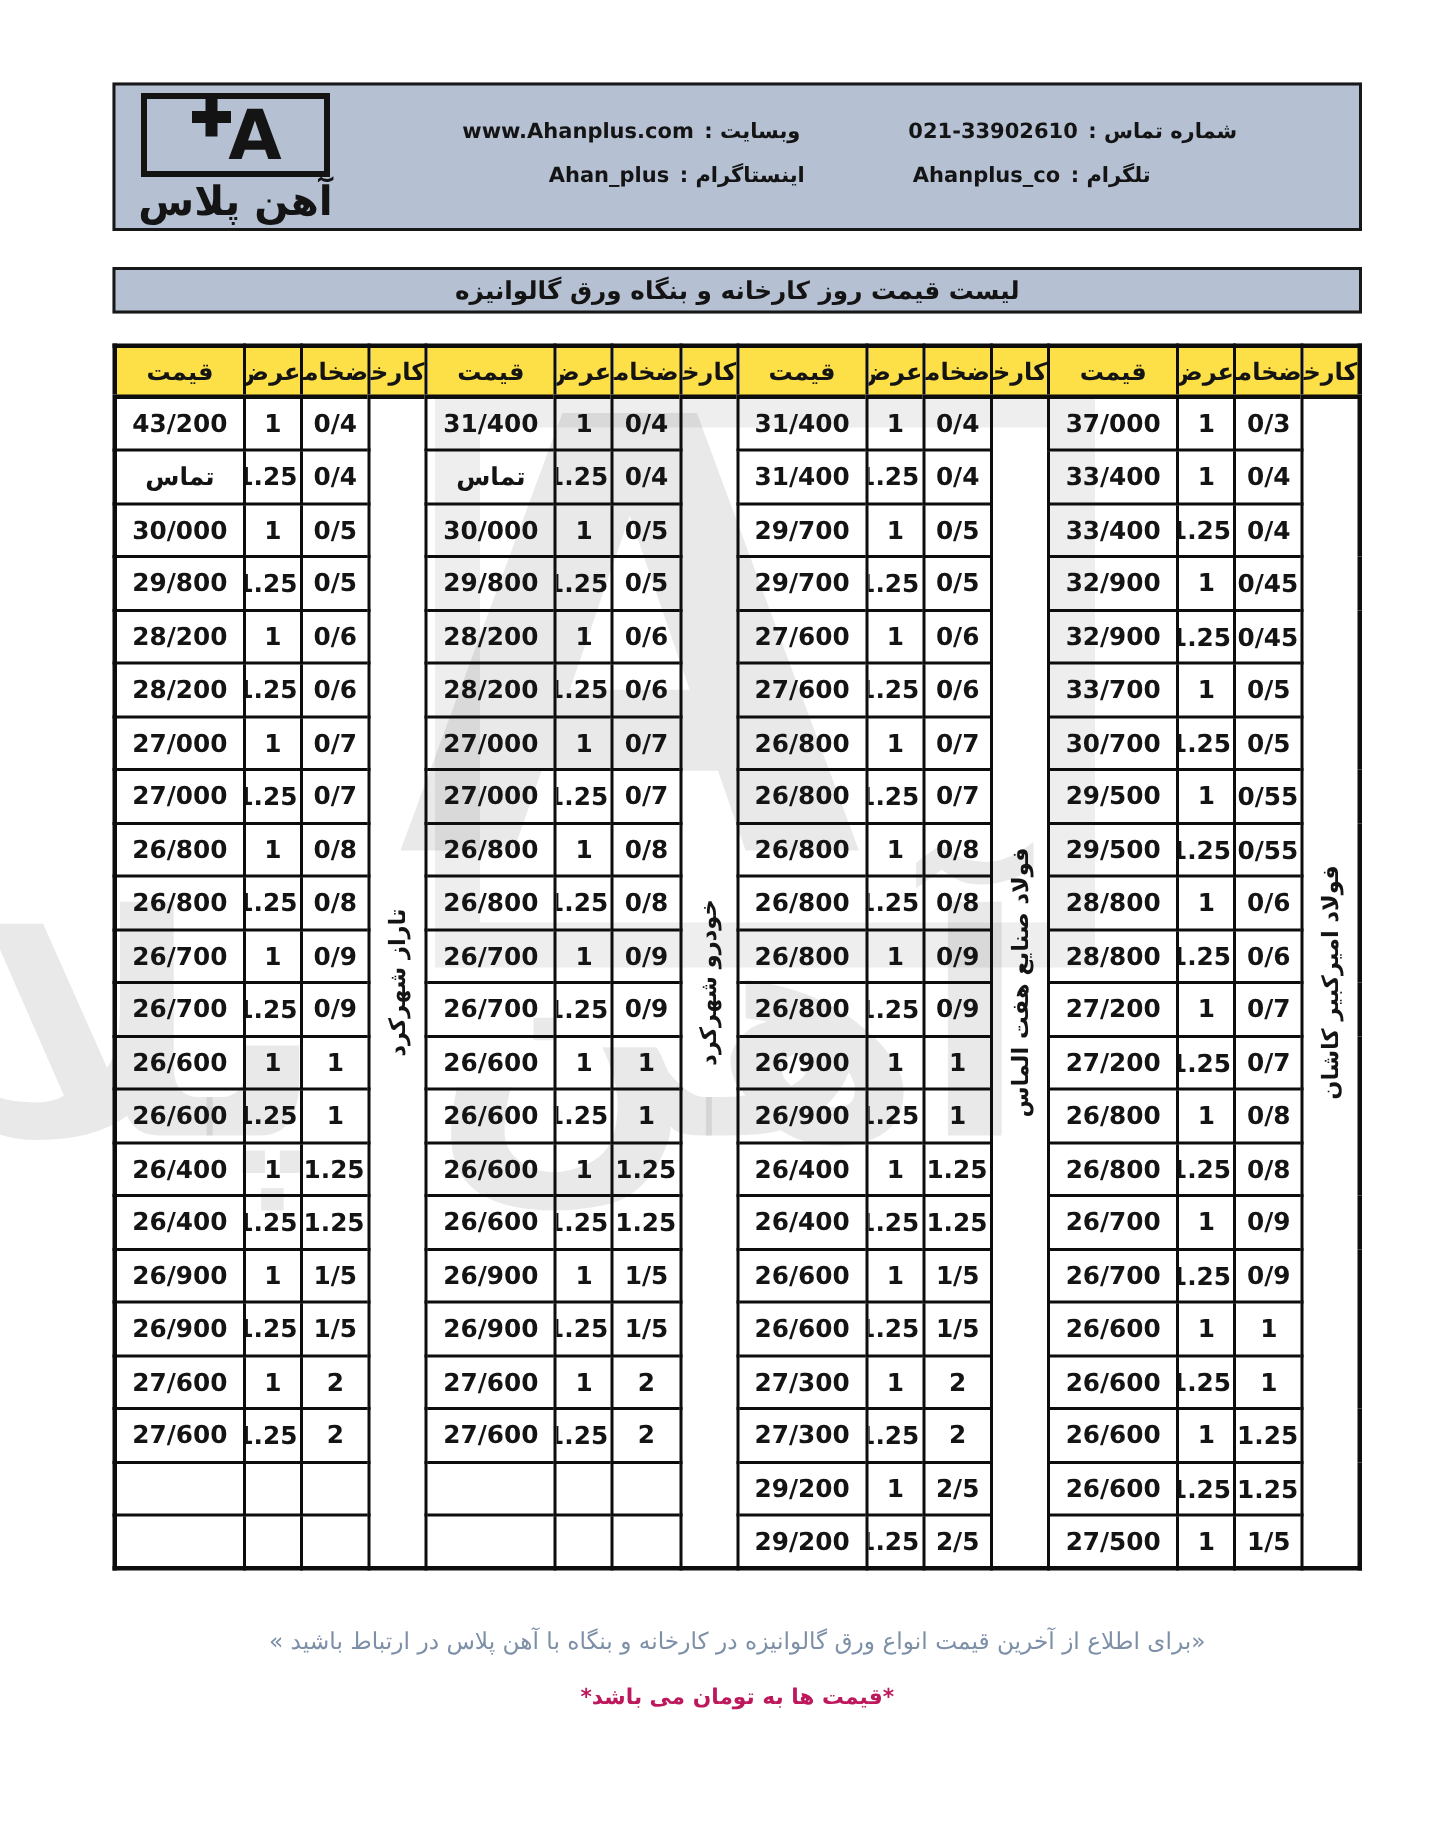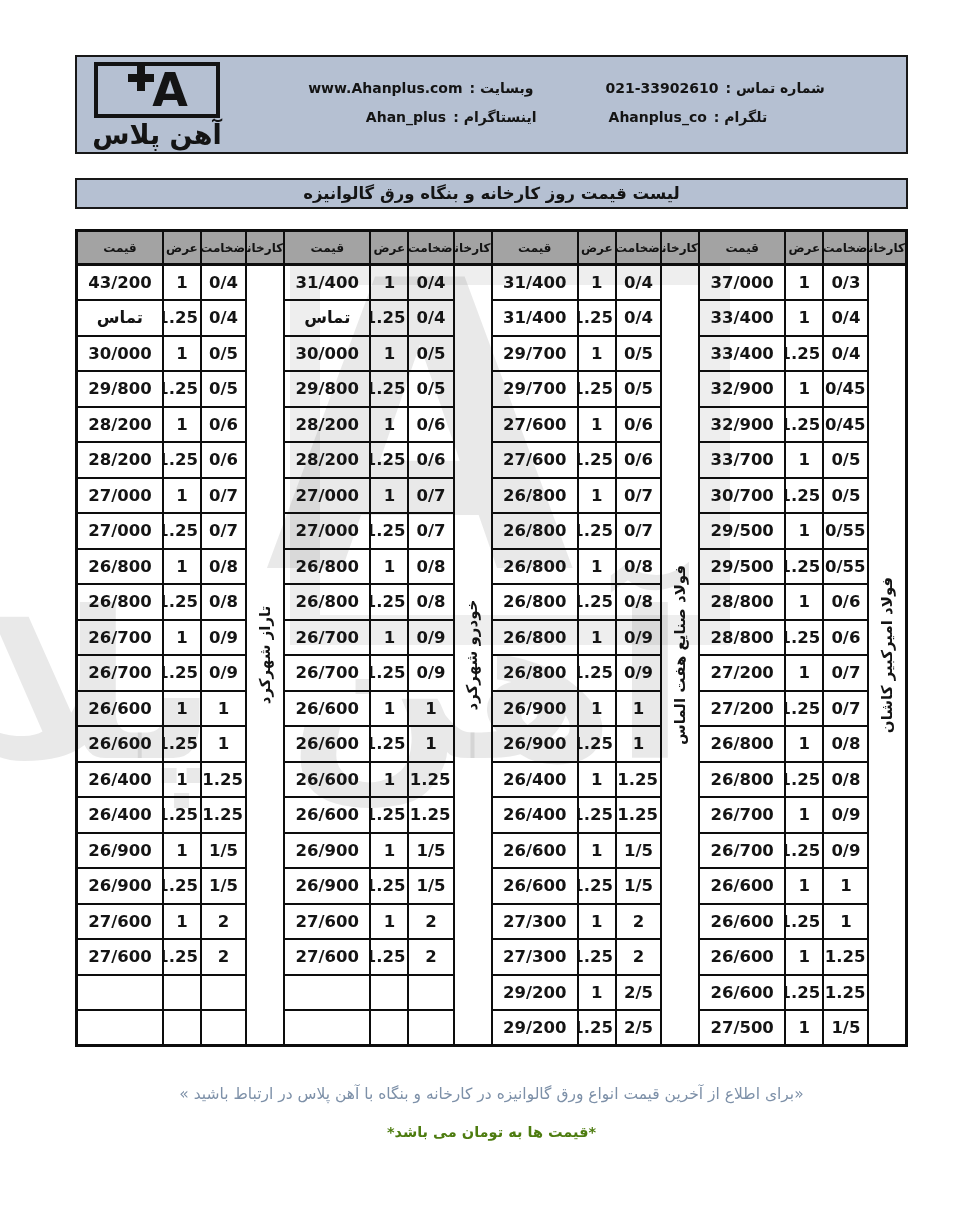--- a/index.html
+++ b/index.html
@@ -75,40 +75,40 @@
     width: 833px;
     background: transparent;
   }
   table.price th, table.price td {
     border: 2px solid #0d0d0d;
     text-align: center; vertical-align: middle;
     overflow: hidden;
   }
   table.price { border: 3px solid #0d0d0d; }
   table.price th {
-    background: #a3a3a3;
+    background: #fde047;
     height: 34px;
-    font-size: 12px; font-weight: 700;
+    font-size: 16px; font-weight: 700;
     border-bottom-width: 3px;
   }
   table.price td {
     height: 35.5px;
     font-size: 16.5px; font-weight: 700;
     background: transparent;
     padding: 0 2px;
   }
   td.hb { border-bottom-width: 3.5px; }
   td.c-price, th.c-price { border-left-width: 3px; }
   td.c-fac, th.c-fac { border-right-width: 3px; }
   td.c-fac { position: relative; padding: 0; }
   .vwrap { position: absolute; inset: 0; display: flex; align-items: center; justify-content: center; }
   .vwrap span { transform: rotate(-90deg); white-space: nowrap; font-size: 15px; font-weight: 700; }
   
   .foot1 { margin-top: 38px; text-align: center; font-size: 15.5px; font-weight: 400; color: #7d90a8; }
-  .foot2 { margin-top: 21px; text-align: center; font-size: 14.5px; font-weight: 700; color: #4d7c0f; }
+  .foot2 { margin-top: 21px; text-align: center; font-size: 14.5px; font-weight: 700; color: #be185d; }
 </style>
 </head>
 <body>
 
 <div class="sheet">
 
   <div class="wm wm-logo">
     <span class="wm-a">A</span>
   </div>
   <div class="wm wm-text">آهن پلاس</div>

